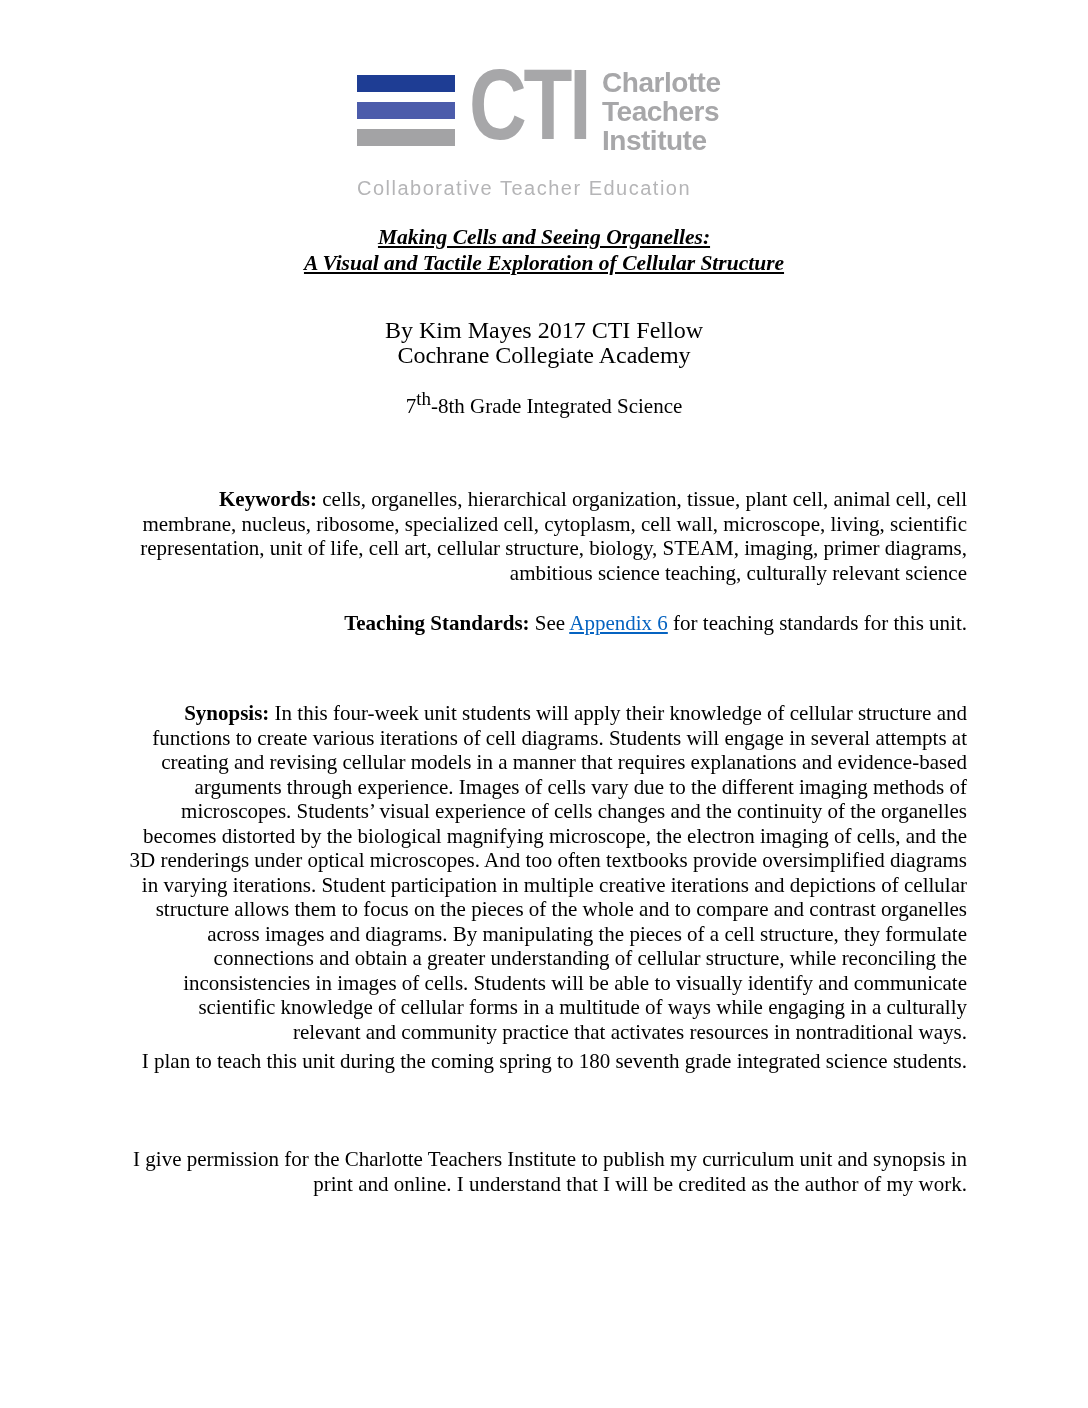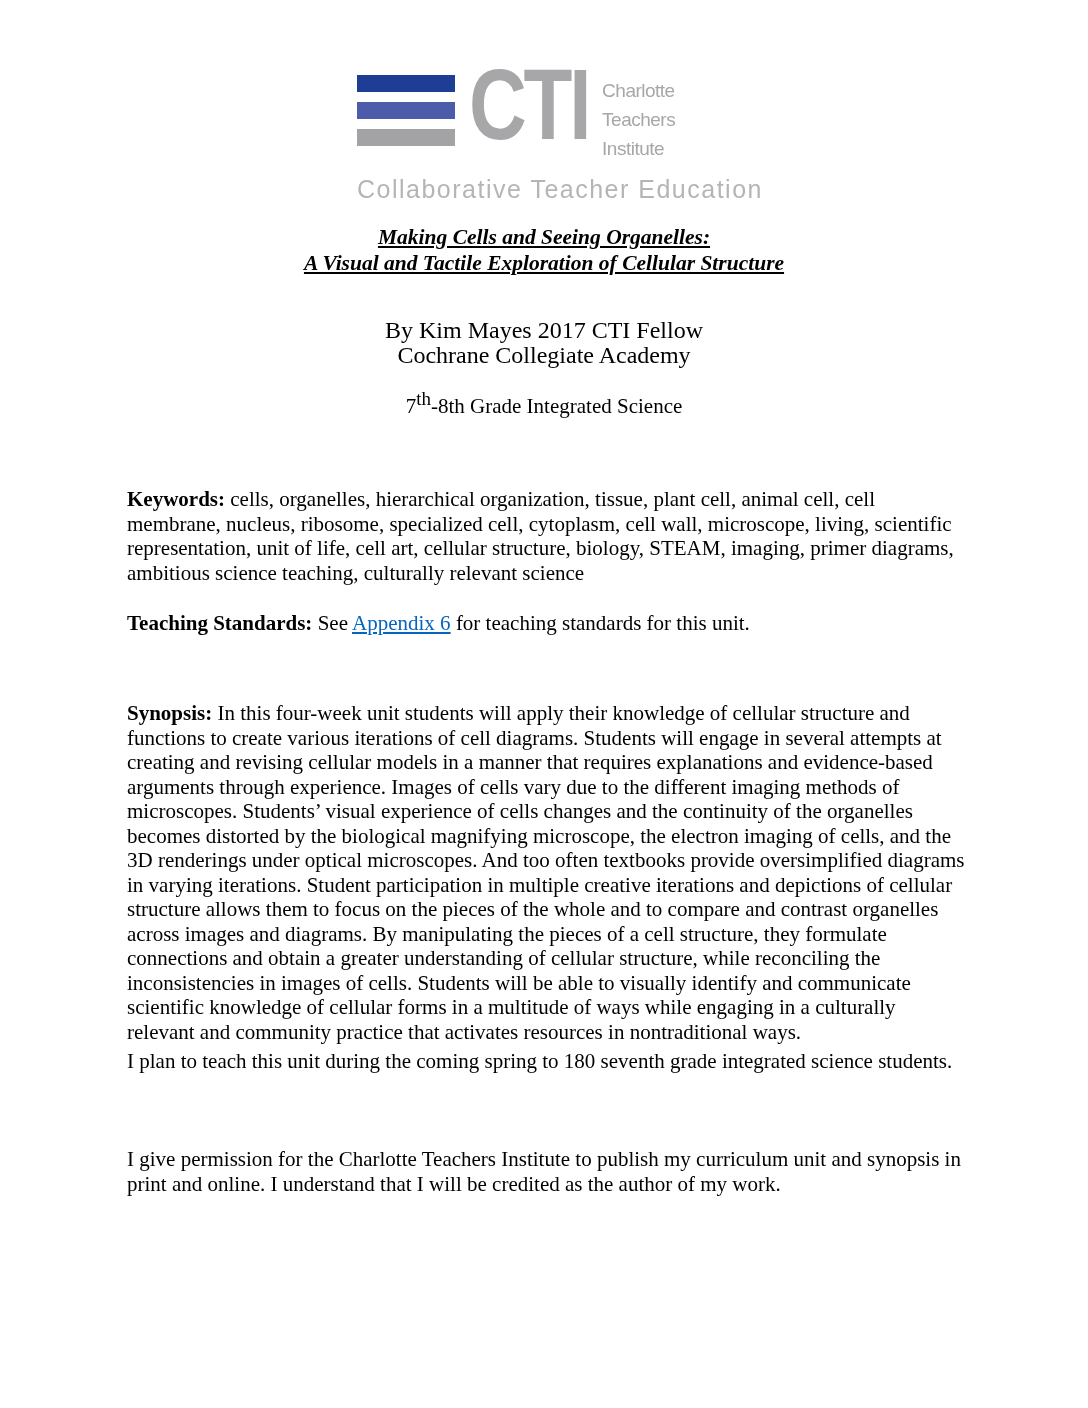--- a/index.html
+++ b/index.html
@@ -28,30 +28,30 @@
     font-size: 100px;
     font-weight: bold;
     line-height: 1;
     letter-spacing: -4px;
     color: var(--logo-gray, #a7a7a9);
     transform: scaleX(0.8);
     transform-origin: left top;
   }
   .logo-name {
     margin-left: -16px;
-    margin-top: 10px;
-    font-size: 19px;
-    font-weight: normal;
+    margin-top: 2px;
+    font-size: 28px;
+    font-weight: bold;
     line-height: 29px;
     color: var(--logo-gray, #a7a7a9);
     letter-spacing: -0.5px;
   }
   .tagline {
-    margin-top: 12px;
-    font-size: 25px;
+    margin-top: 22px;
+    font-size: 20px;
     font-weight: 300;
     letter-spacing: 1.5px;
     color: var(--tagline-gray, #b5b5b7);
     white-space: nowrap;
   }
 
   
   .centered { position: absolute; left: 0; width: 100%; text-align: center; }
   .doc-title { top: 224px; font-size: 21.5px; font-weight: bold; font-style: italic; line-height: 26px; }
   .byline { top: 318px; font-size: 24px; line-height: 25px; }
@@ -59,21 +59,21 @@
   sup { font-size: 19px; vertical-align: super; line-height: 0; }
 
   
   .body-par {
     position: absolute;
     left: 127px;
     width: 840px;
     margin: 0;
     font-size: 21px;
     line-height: 24.5px;
-    text-align: left;
+    text-align: right;
   }
   .keywords  { top: 487px; }
   .standards { top: 611px; }
   .synopsis  { top: 693px; margin-top: 8px; }
   .note      { }
   .note-1    { top: 1049px; }
   .note-2    { top: 1147px; }
   .link {
     color: var(--link-color, #0563c1);
     text-decoration: underline;

